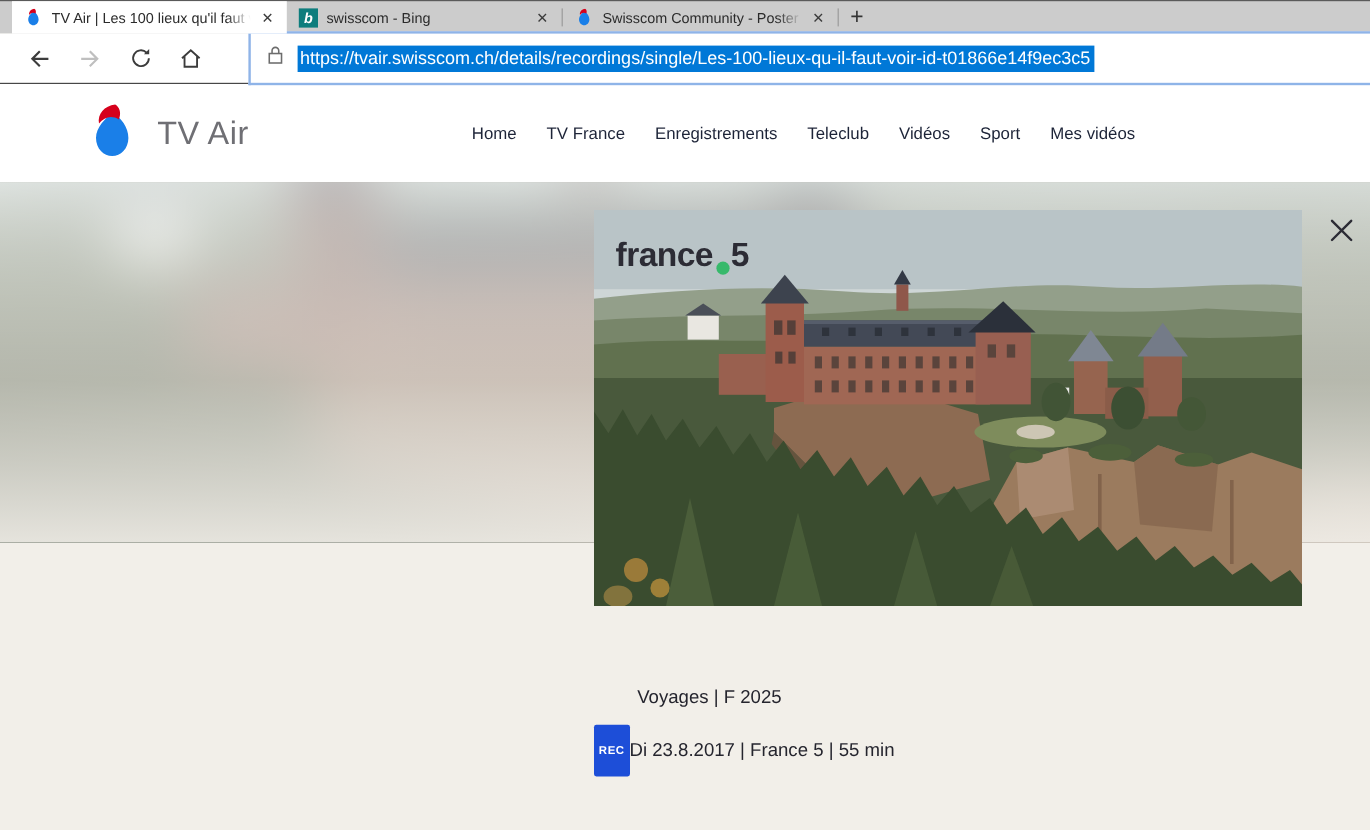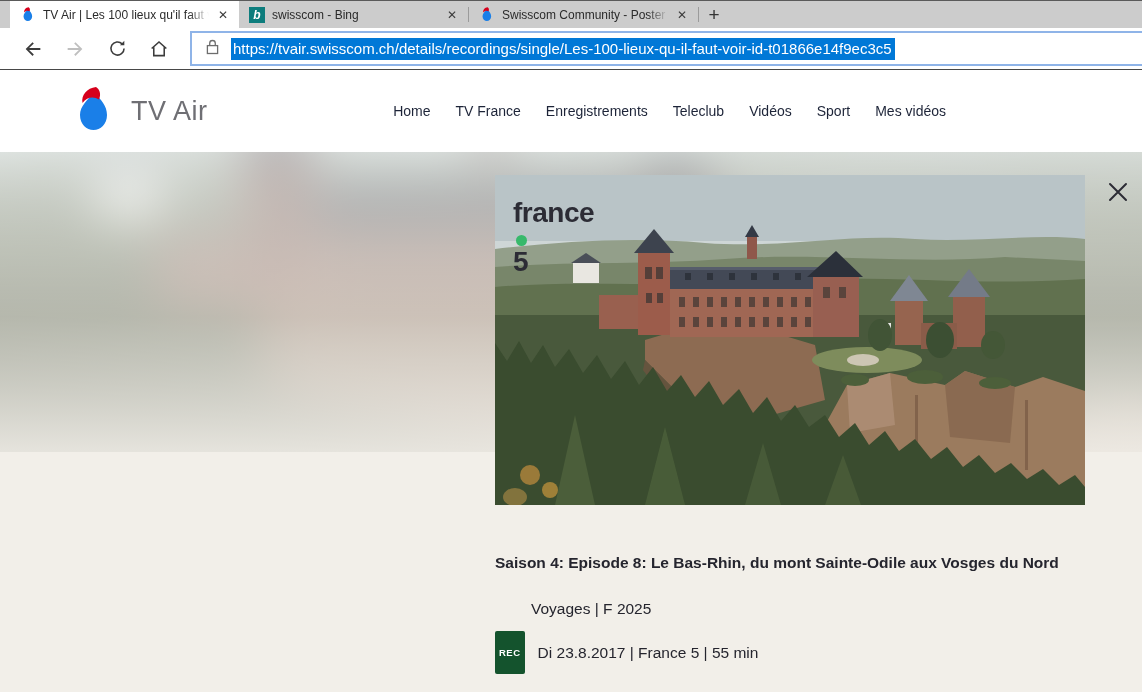--- a/index.html
+++ b/index.html
@@ -43,21 +43,21 @@
     justify-content: center; font-style: italic;
   }
 
   .toolbar {
     height: 42px; background: #ffffff; border-bottom: 1px solid #474747;
     display: flex; align-items: center; padding-left: 12px;
   }
   .nav-btn { width: 26px; height: 26px; margin: 0 8px; flex: 0 0 auto;
     display: flex; align-items: center; justify-content: center; }
   .addressbar {
-    flex: 1; height: 35px; margin-left: 10px; background: #fff;
+    flex: 1; height: 45px; margin-left: 27px; background: #fff;
     border: 2px solid #8fb4e8; border-right: none;
     display: flex; align-items: center; overflow: hidden;
   }
   .lock { margin: 0 12px 0 14px; flex: 0 0 auto; }
   .url-text {
     font-size: 15px; color: #ffffff; background: #0078d7;
     padding: 2px 3px 3px 2px; white-space: nowrap;
   }
 
   
@@ -86,41 +86,41 @@
       rgba(235,239,240,.55) 0%, rgba(233,231,223,.62) 55%, rgba(242,239,233,.92) 100%);
   }
   .hero-image {
     position: absolute; left: 495px; top: 23px; width: 590px; height: 330px;
     z-index: 2;
   }
   .hero-image svg.scene { width: 100%; height: 100%; display: block; }
   .france5 {
     position: absolute; left: 18px; top: 22px;
     font-size: 28px; font-weight: bold; color: #2c2c35; letter-spacing: -.5px;
-    display: flex; align-items: flex-start; flex-direction: column;
+    display: flex; align-items: flex-end;
   }
   .france5 .dot {
     width: 11px; height: 11px; border-radius: 50%; background: #37b96b;
     display: inline-block; margin: 6px 1px 0 3px;
   }
   .hero-close {
     position: absolute; right: 10px; top: 26px; width: 28px; height: 28px;
     z-index: 3; display: flex; align-items: center; justify-content: center;
     cursor: pointer;
   }
 
   
   .details { padding: 93px 40px 0 495px; background: transparent; }
   .prog-title { font-size: 29px; font-weight: 400; color: #25252e; line-height: 1.15; }
   .prog-subtitle { font-size: 15.5px; font-weight: bold; color: #25252e; margin-top: 9px; }
   .meta-row1 { margin: 28px 0 0 36px; font-size: 15.5px; color: #25252e; }
   .meta-row2 { display: flex; align-items: center; margin-top: 13px; font-size: 15.5px; color: #25252e; }
   .rec-badge {
-    background: #14532d; color: #ffffff; font-size: 9.5px; font-weight: bold;
-    border-radius: 2px; padding: 16px 4px; letter-spacing: .5px; margin-right: 13px;
+    background: #1d4ed8; color: #ffffff; font-size: 9.5px; font-weight: bold;
+    border-radius: 2px; padding: 16px 4px; letter-spacing: .5px; 
   }
 </style>
 </head>
 <body>
 
 <div class="tabbar">
   <div class="tab active">
     <span class="favicon">
       <svg viewBox="0 0 42 50" width="16" height="16">
           <use href="#swisscom-mark"></use>
@@ -316,19 +316,18 @@
   </div>
 
   <div class="hero-close">
     <svg width="24" height="24" viewBox="0 0 24 24">
         <path stroke="#2c2c35" stroke-width="2" stroke-linecap="round" d="M4 4 L20 20 M20 4 L4 20"></path>
       </svg>
   </div>
 </div>
 
 <div class="details">
-  <div class="prog-subtitle">Saison 4: Episode 8: Le Bas-Rhin, du mont Sainte-Odile aux Vosges du Nord</div>
   <div class="meta-row1">Voyages | F 2025</div>
   <div class="meta-row2">
     <span class="rec-badge">REC</span>
     <span>Di 23.8.2017 | France 5 | 55 min</span>
   </div>
 </div>
 
 </body></html>

